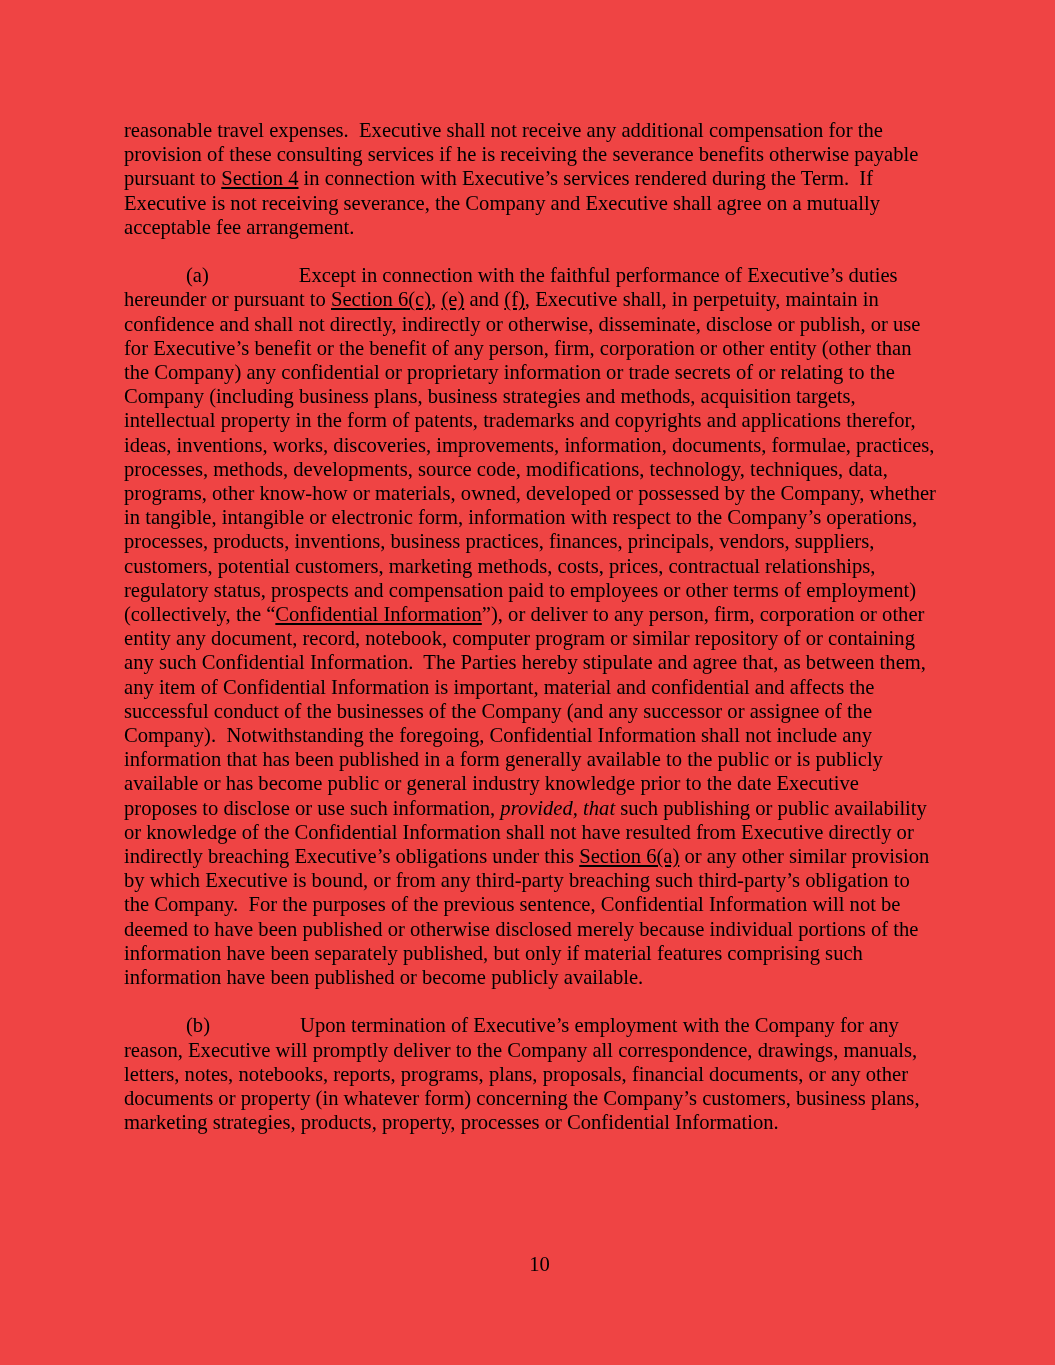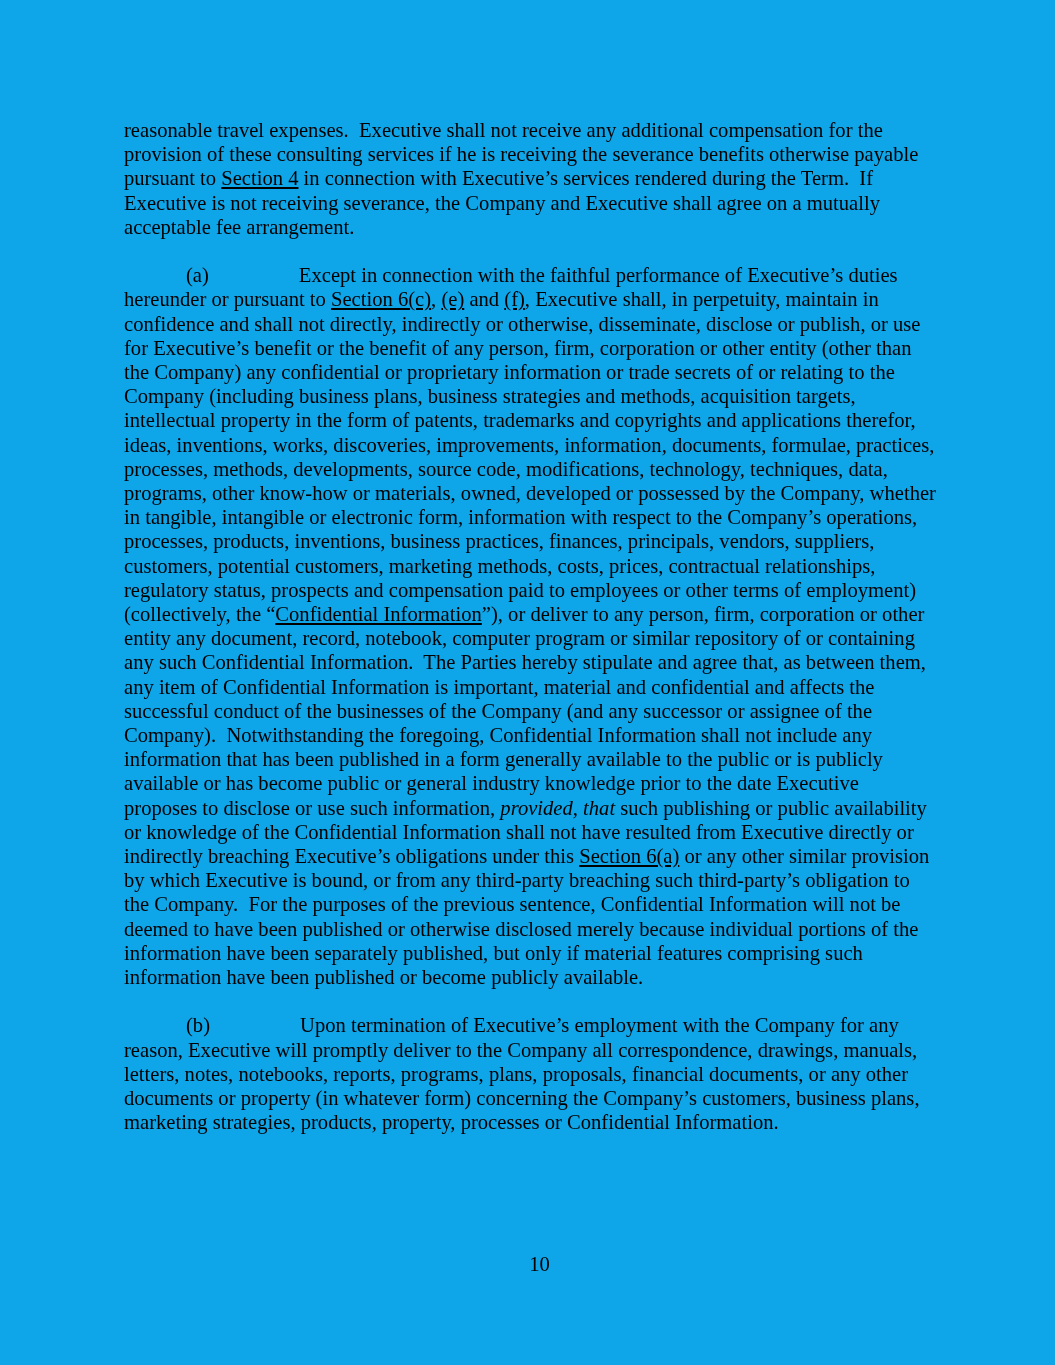--- a/index.html
+++ b/index.html
@@ -4,21 +4,21 @@
 <style>
   html, body {
     margin: 0;
     padding: 0;
     background: #ffffff;
   }
   .page {
     position: relative;
     width: 1055px;
     height: 1365px;
-    background: #0ea5e9;
+    background: #ef4444;
     font-family: "Liberation Serif", "DejaVu Serif", serif;
     font-size: 20.6px;
     line-height: 24.2px;
     color: #000000;
     overflow: hidden;
   }
   .content {
     position: absolute;
     left: 124px;
     top: 118px;

